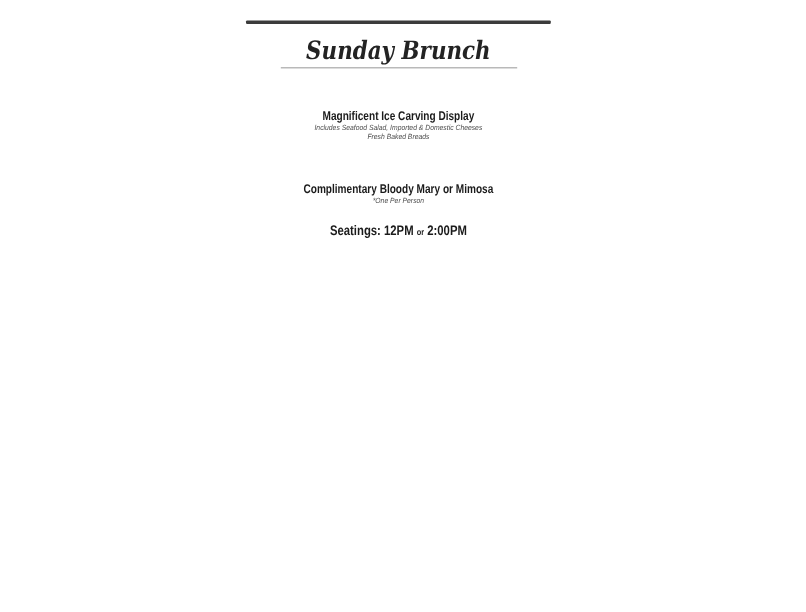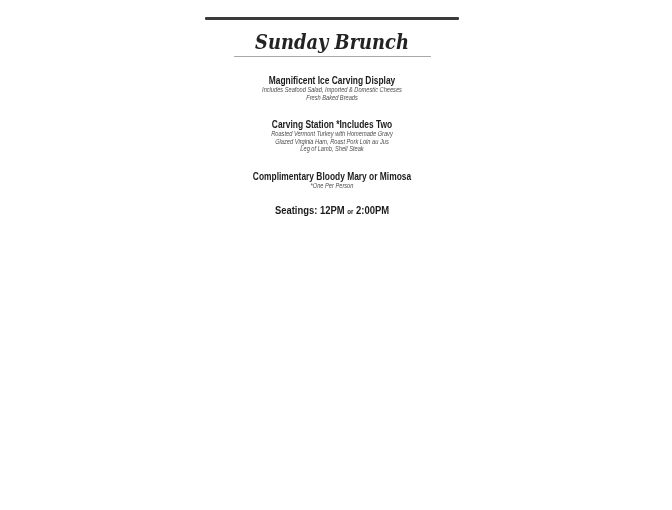--- a/index.html
+++ b/index.html
@@ -39,21 +39,21 @@
     transform: scaleX(0.85);
     transform-origin: center;
     white-space: nowrap;
   }
   .rule-thin {
     margin: 2px auto 0;
     width: 197px;
     height: 1px;
     background: #a9a9a9;
   }
-  .section { margin-top: 17px; }
+  .section { margin-top: 34px; }
   .section h2 {
     font-size: 10.5px;
     font-weight: bold;
     color: #1b1b1b;
     transform: scaleX(0.8);
     transform-origin: center;
     white-space: nowrap;
     line-height: 12px;
   }
   .sub {
@@ -95,26 +95,20 @@
       <h2>Magnificent Ice Carving Display</h2>
       <p class="sub">Includes Seafood Salad, Imported &amp; Domestic Cheeses</p>
       <p class="sub">Fresh Baked Breads</p>
     </div>
 
 
 
 
 
 
-    <div class="section">
-      <h2>Carving Station *Includes Two</h2>
-      <p class="sub">Roasted Vermont Turkey with Homemade Gravy</p>
-      <p class="sub">Glazed Virginia Ham, Roast Pork Loin au Jus</p>
-      <p class="sub">Leg of Lamb, Shell Steak</p>
-    </div>
 
 
     <div class="section">
       <h2>Complimentary Bloody Mary or Mimosa</h2>
       <p class="sub">*One Per Person</p>
     </div>
 
     <div class="seatings">
       <span>Seatings: 12PM</span>
       <span class="small-or">or</span>

